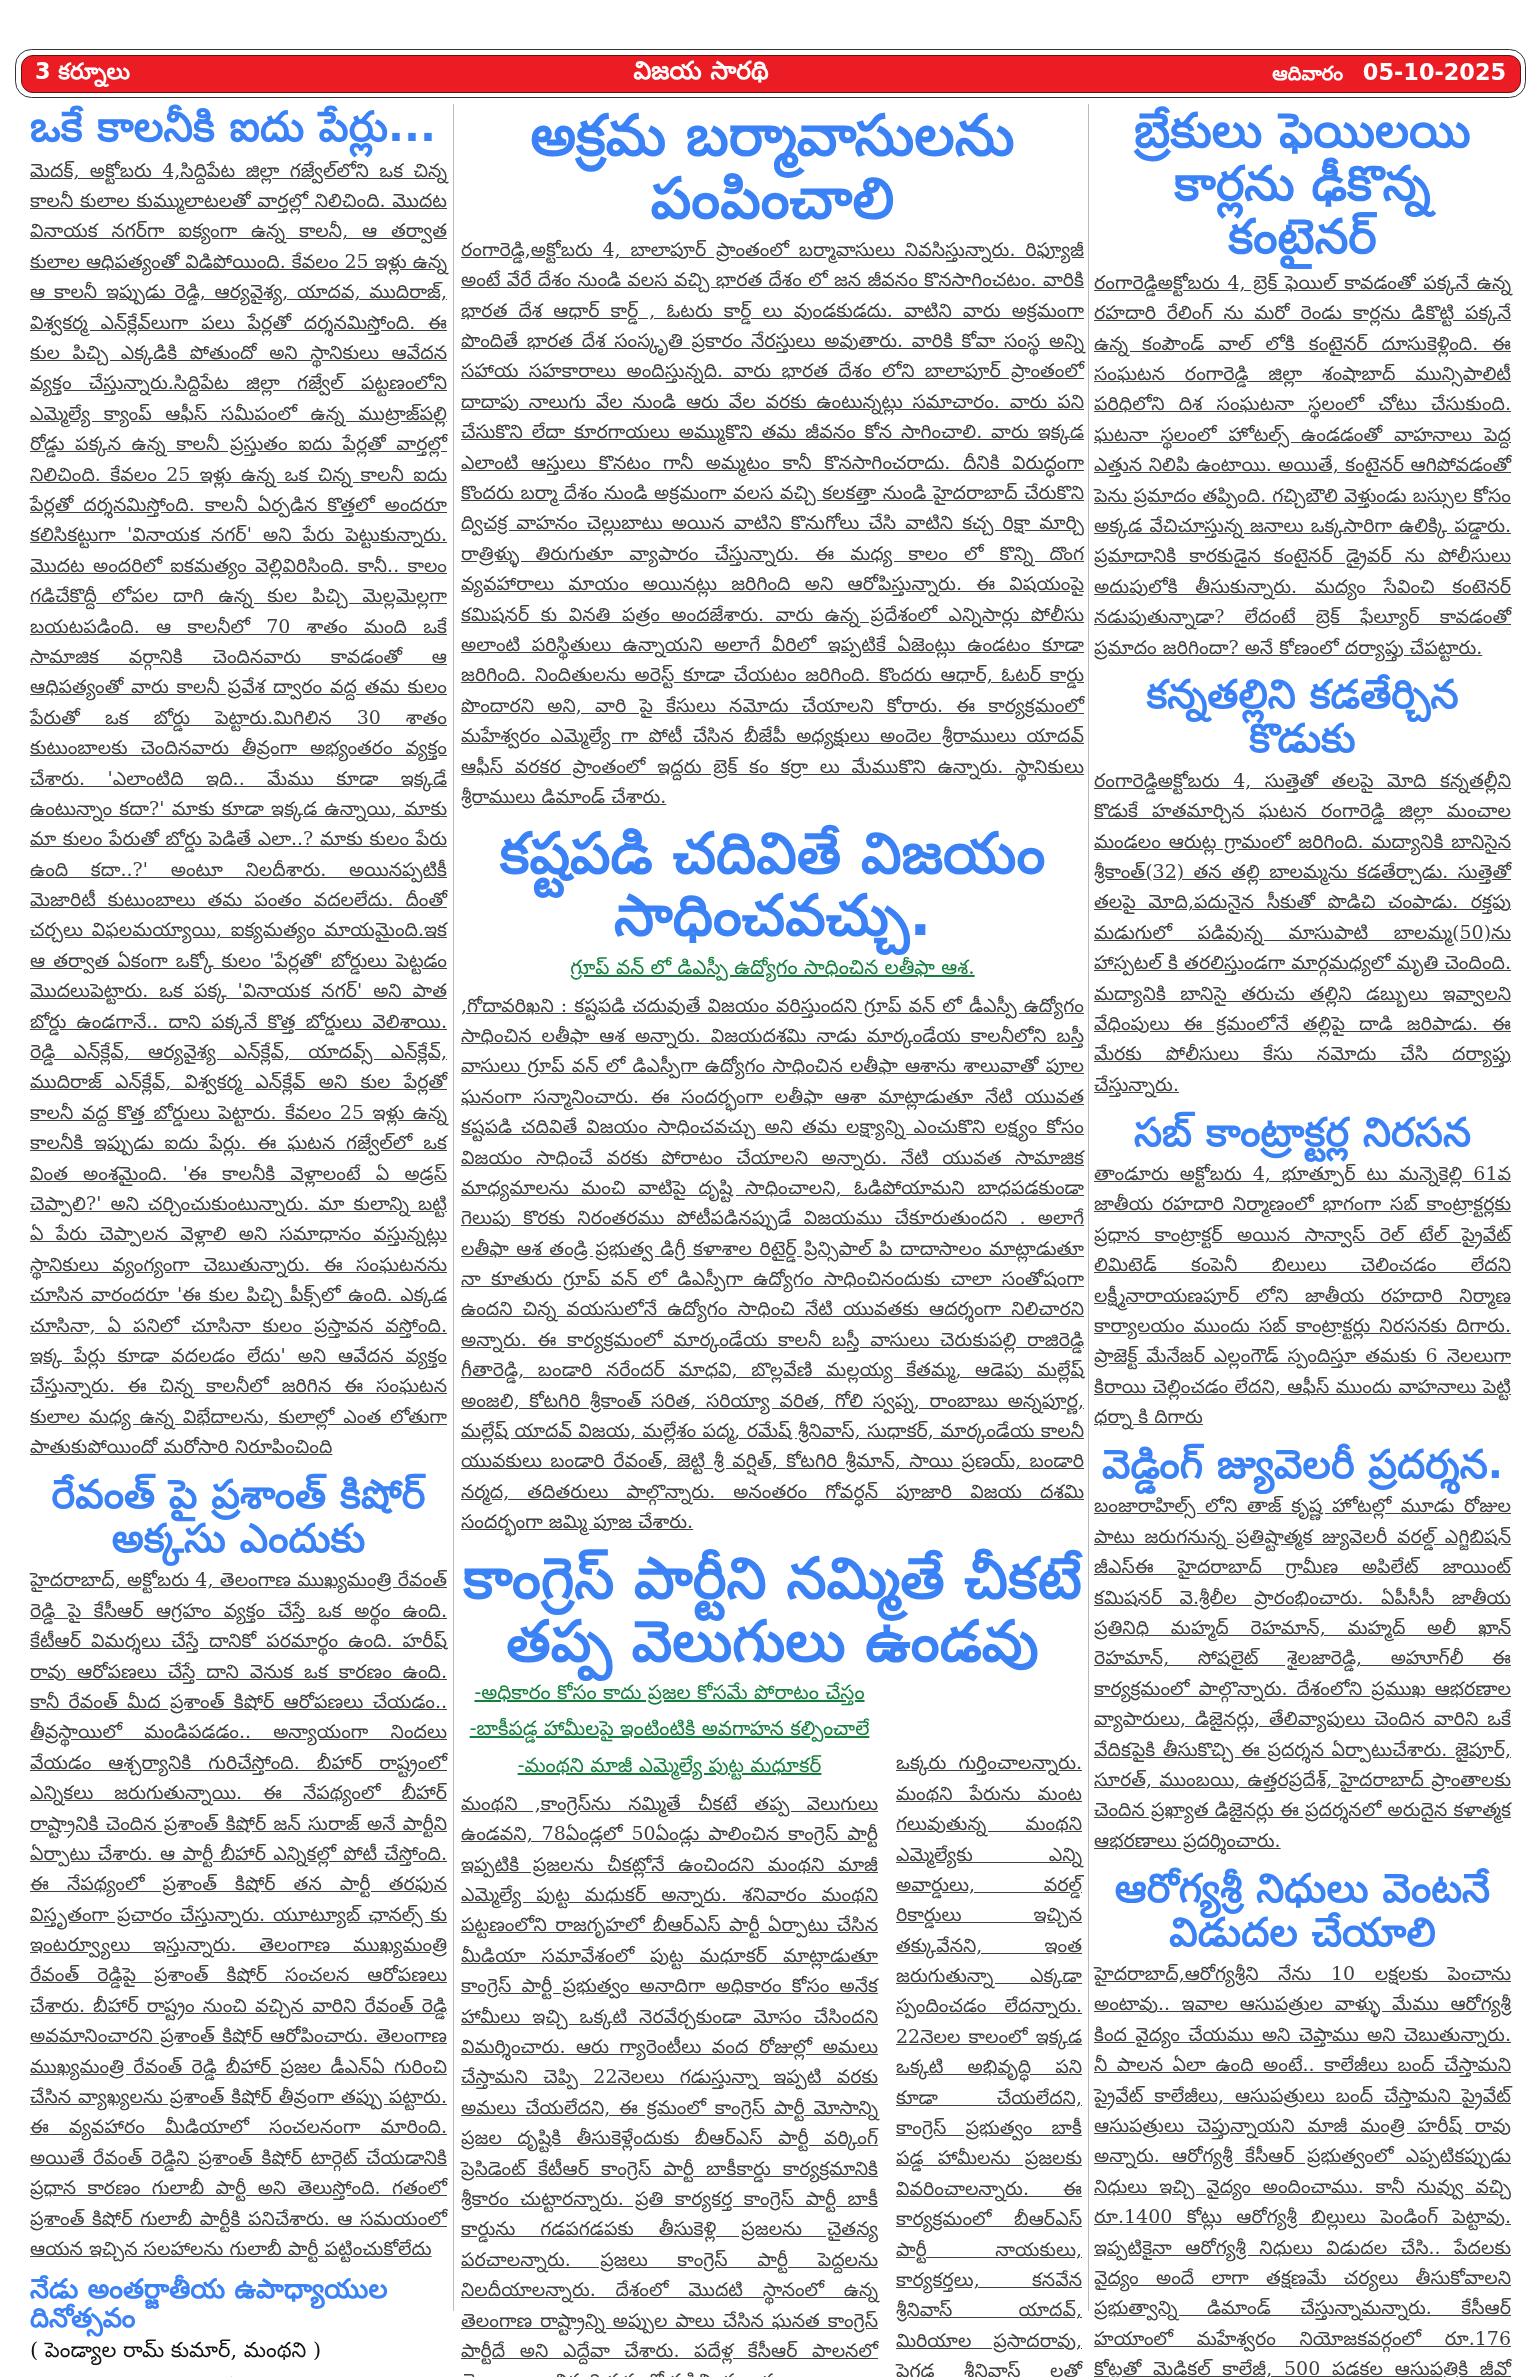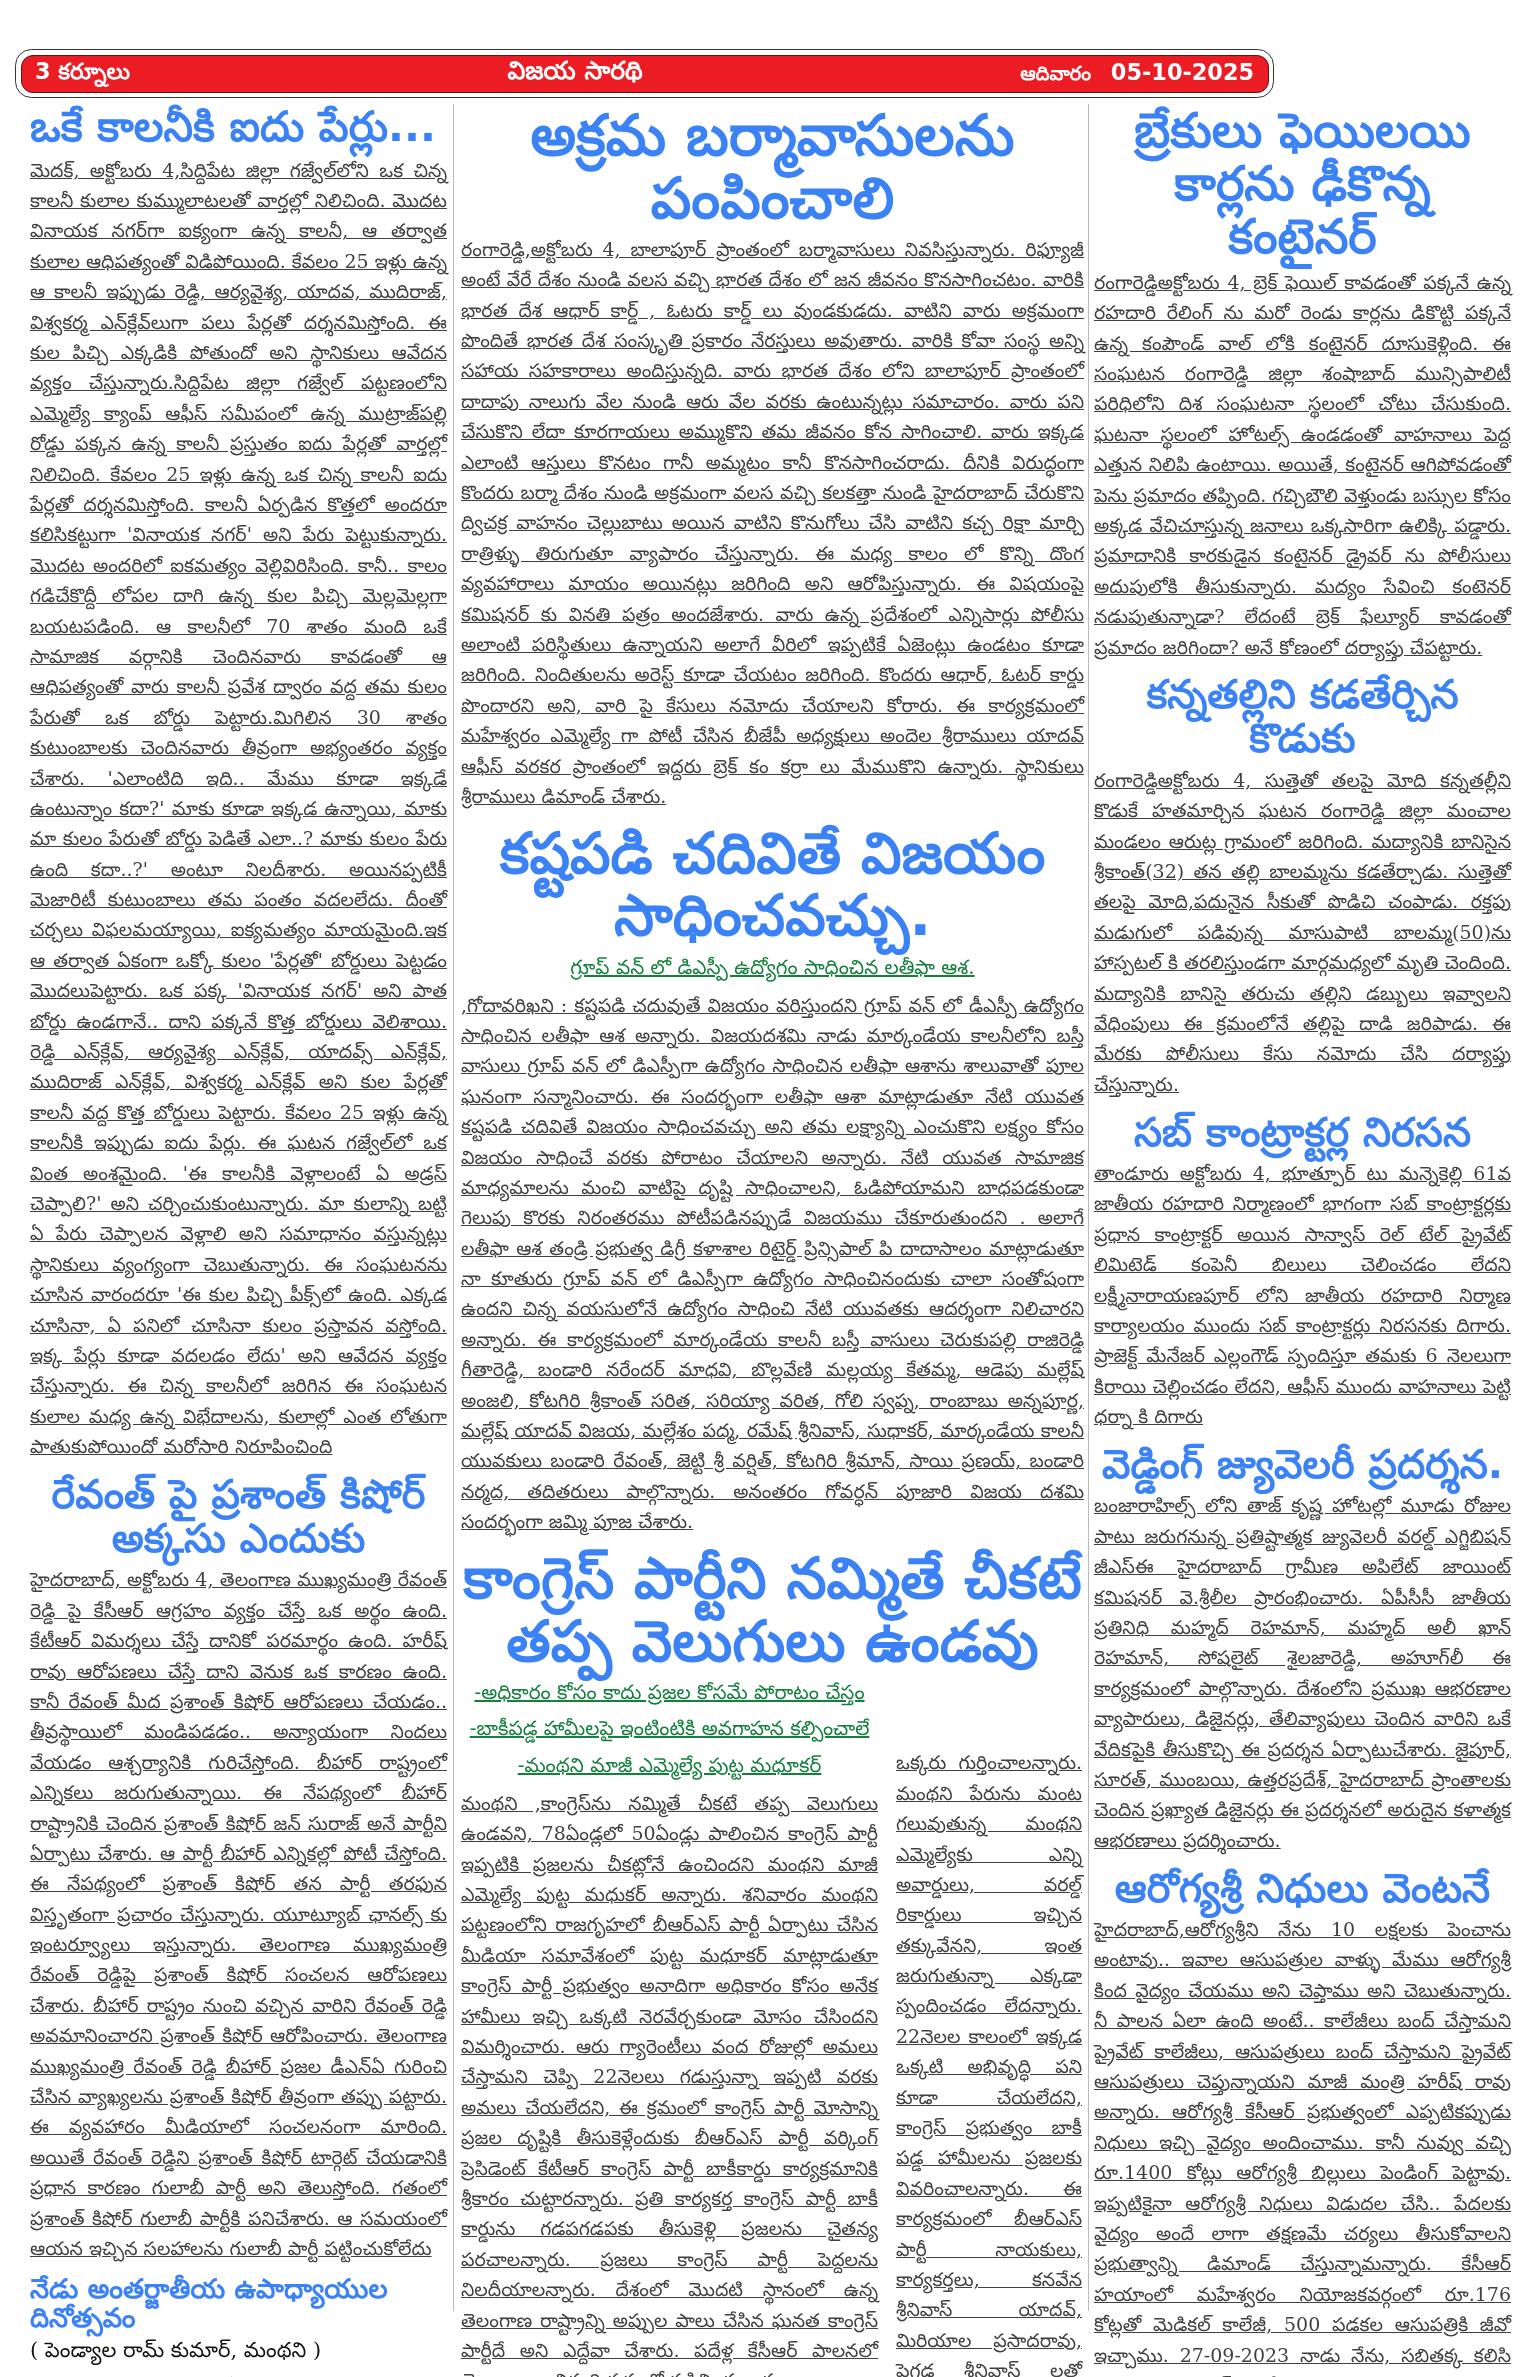--- a/index.html
+++ b/index.html
@@ -1,20 +1,20 @@
 <!DOCTYPE html>
 <html style="font-size:12px"><head>
 <meta charset="utf-8">
 <style>
   html, body { margin: 0; padding: 0; background: #ffffff; }
   body { width: 1541px; height: 2377px; position: relative; overflow: hidden;
          font-family: "DejaVu Serif", "Liberation Serif", serif; color: #1a1a1a; }
 
   
-  .masthead { position: absolute; left: 15px; top: 49px; width: 1259px; height: 49px;
+  .masthead { position: absolute; left: 15px; top: 49px; width: 1511px; height: 49px;
               border: 1.5px solid #333; border-radius: 16.4px; background: #fff; box-sizing: border-box; }
   .masthead .band { position: absolute; left: 4.5px; top: 4.5px; right: 4.5px; bottom: 4.5px;
               background: #ec1c24; border-radius: 12px; border: 1.1px solid #6b0f0f;
               display: flex; align-items: center; justify-content: space-between; padding: 0 13.4px; }
   .masthead .page-no, .masthead .date { color: #fff; font-family: "DejaVu Sans", "Liberation Sans", sans-serif; font-weight: bold; font-size: 22.4px; }
   .masthead .paper-name { color: #fff; font-family: "DejaVu Sans", "Liberation Sans", sans-serif; font-weight: bold; font-size: 25px; }
   .masthead .date .day { margin-right: 12px; font-size: 19.4px; }
 
   .col { position: absolute; top: 104px; box-sizing: border-box; }
   .col-left { left: 30px; width: 417px; }
@@ -121,17 +121,18 @@
     <p class="body">తాండూరు అక్టోబరు 4, భూత్పూర్ టు మన్నెకెల్లి 61వ జాతీయ రహదారి నిర్మాణంలో భాగంగా సబ్ కాంట్రాక్టర్లకు ప్రధాన కాంట్రాక్టర్ అయిన సాన్వాస్ రెల్ టేల్ ప్రైవేట్ లిమిటెడ్ కంపెనీ బిలులు చెలించడం లేదని లక్ష్మీనారాయణపూర్ లోని జాతీయ రహదారి నిర్మాణ కార్యాలయం ముందు సబ్ కాంట్రాక్టర్లు నిరసనకు దిగారు. ప్రాజెక్ట్ మేనేజర్ ఎల్లంగౌడ్ స్పందిస్తూ తమకు 6 నెలలుగా కిరాయి చెల్లించడం లేదని, ఆఫీస్ ముందు వాహనాలు పెట్టి ధర్నా కి దిగారు</p>
   </article>
 
   <article class="block">
     <h2 class="hl hl-m">వెడ్డింగ్ జ్యువెలరీ ప్రదర్శన.</h2>
     <p class="body">బంజారాహిల్స్ లోని తాజ్ కృష్ణ హోటల్లో మూడు రోజుల పాటు జరుగనున్న ప్రతిష్టాత్మక జ్యువెలరీ వరల్డ్ ఎగ్జిబిషన్ జీఎస్ఈ హైదరాబాద్ గ్రామీణ అపిలేట్ జాయింట్ కమిషనర్ వె.శ్రీలీల ప్రారంభించారు. ఏపీసీసీ జాతీయ ప్రతినిధి మహ్మద్ రెహమాన్, మహ్మద్ అలీ ఖాన్ రెహమాన్, సోషలైట్ శైలజారెడ్డి, అహూగ్‌లీ ఈ కార్యక్రమంలో పాల్గొన్నారు. దేశంలోని ప్రముఖ ఆభరణాల వ్యాపారులు, డిజైనర్లు, తేలివ్యాపులు చెందిన వారిని ఒకే వేదికపైకి తీసుకొచ్చి ఈ ప్రదర్శన ఏర్పాటుచేశారు. జైపూర్, సూరత్, ముంబయి, ఉత్తరప్రదేశ్, హైదరాబాద్ ప్రాంతాలకు చెందిన ప్రఖ్యాత డిజైనర్లు ఈ ప్రదర్శనలో అరుదైన కళాత్మక ఆభరణాలు ప్రదర్శించారు.</p>
   </article>
 
   <article class="block">
     <h2 class="hl hl-m">ఆరోగ్యశ్రీ నిధులు వెంటనే</h2>
+    <h2 class="hl hl-m">విడుదల చేయాలి</h2>
     <p class="body">హైదరాబాద్,ఆరోగ్యశ్రీని నేను 10 లక్షలకు పెంచాను అంటావు.. ఇవాల ఆసుపత్రుల వాళ్ళు మేము ఆరోగ్యశ్రీ కింద వైద్యం చేయము అని చెప్తాము అని చెబుతున్నారు. నీ పాలన ఏలా ఉంది అంటే.. కాలేజీలు బంద్ చేస్తామని ప్రైవేట్ కాలేజీలు, ఆసుపత్రులు బంద్ చేస్తామని ప్రైవేట్ ఆసుపత్రులు చెప్తున్నాయని మాజీ మంత్రి హరీష్ రావు అన్నారు. ఆరోగ్యశ్రీ కేసీఆర్ ప్రభుత్వంలో ఎప్పటికప్పుడు నిధులు ఇచ్చి వైద్యం అందించాము. కానీ నువ్వు వచ్చి రూ.1400 కోట్లు ఆరోగ్యశ్రీ బిల్లులు పెండింగ్ పెట్టావు. ఇప్పటికైనా ఆరోగ్యశ్రీ నిధులు విడుదల చేసి.. పేదలకు వైద్యం అందే లాగా తక్షణమే చర్యలు తీసుకోవాలని ప్రభుత్వాన్ని డిమాండ్ చేస్తున్నామన్నారు. కేసీఆర్ హయాంలో మహేశ్వరం నియోజకవర్గంలో రూ.176 కోట్లతో మెడికల్ కాలేజీ, 500 పడకల ఆసుపత్రికి జీవో ఇచ్చాము. 27-09-2023 నాడు నేను, సబితక్క కలిసి వెళ్లి ఆ మెడికల్ కాలేజీ, 500 పడకల ఆసుపత్రికి శంకుస్థాపన కూడా చేశాం. కానీ కాంగ్రెస్ ప్రభుత్వం ఆ మెడికల్ కాలేజీని, 500 పడకల ఆసుపత్రిని రద్దు చేసి ఎల్బీ నగర్ టిమ్స్ లో విలీనం చేశారు. కేసీఆర్ మహేశ్వరం నియోజకవర్గంలో రూ.182 కోట్లతో ఇంకో మెడికల్ కాలేజీని కట్టాలని కేసీఆర్ జీవో ఇస్తే ఈ ప్రభుత్వం ఆ కాలేజీ ని కూడా రద్దు చేసింది. నియోజకవర్గానికి ఒక్క మెడికల్ కాలేజీ లేకుండా ఈ కాంగ్రెస్ ప్రభుత్వం అన్యాయం చేసిందని అన్నారు.</p>
   </article>
 
 </div>
 
 
 </body></html>

